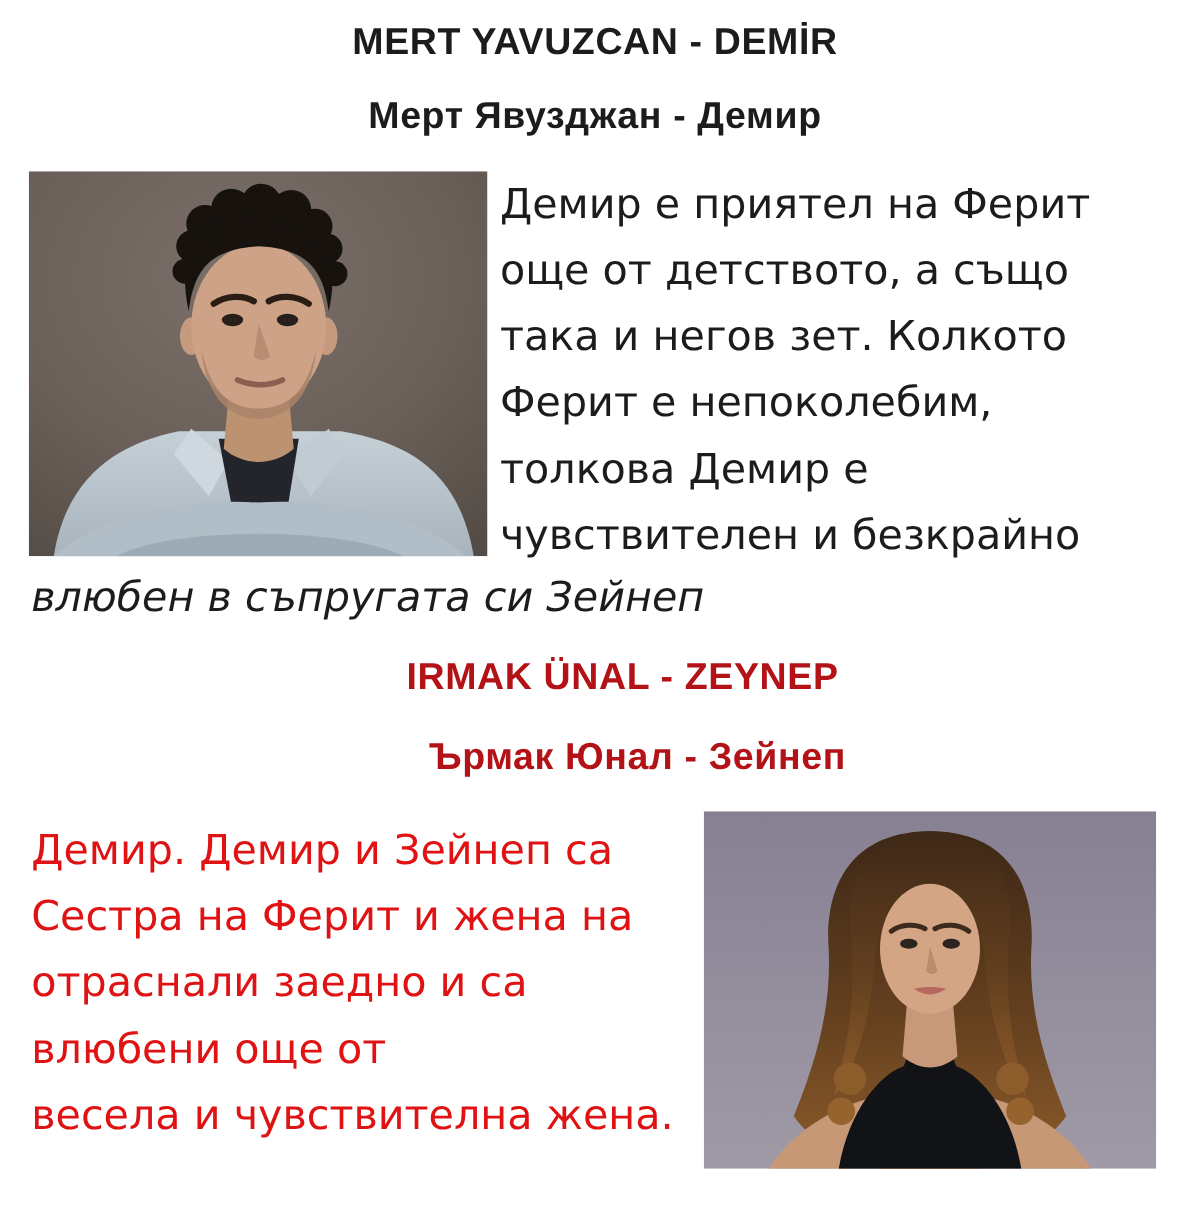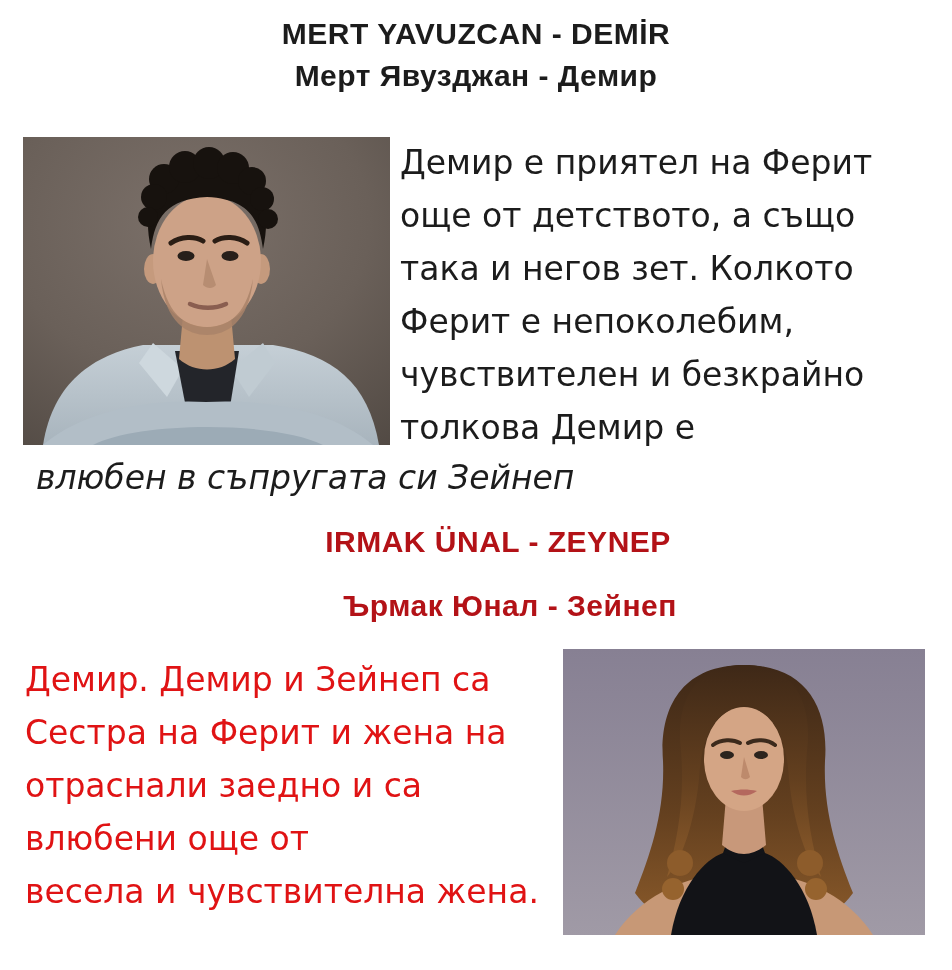--- a/index.html
+++ b/index.html
@@ -27,21 +27,21 @@
   .photo{position:absolute;margin:0;padding:0;line-height:0;}
   .photo svg{display:block;}
 </style>
 </head>
 <body>
 
 <div class="page">
 
   <div class="heading" style="top:14px;">MERT YAVUZCAN - DEMİR</div>
 
-  <div class="heading" style="top:56px;">Мерт Явузджан - Демир</div>
+  <div class="heading" style="top:73px;">Мерт Явузджан - Демир</div>
 
   <figure class="photo" style="left:23px;top:137px;">
     <svg viewBox="0 0 367 308" width="367" height="308" role="img">
       <defs>
         <radialGradient id="mbg" cx="45%" cy="28%" r="90%">
           <stop offset="0%" stop-color="#7b7069"></stop>
           <stop offset="55%" stop-color="#6a6059"></stop>
           <stop offset="100%" stop-color="#524a44"></stop>
         </radialGradient>
         <linearGradient id="mshirt" x1="0" y1="0" x2="0" y2="1">
@@ -78,25 +78,25 @@
       <path d="M184,122 L180,148 C184,152 190,152 193,148 Z" fill="#b78d72"></path>
       <path d="M167,167 C178,172 192,172 203,167" stroke="#8a5e50" stroke-width="4.5" fill="none" stroke-linecap="round"></path>
     </svg>
   </figure>
 
   <div class="para" style="left:400px;top:136px;width:552px;">
     <div class="line">Демир е приятел на Ферит</div>
     <div class="line">още от детството, а също</div>
     <div class="line">така и негов зет. Колкото</div>
     <div class="line">Ферит е непоколебим,</div>
+    <div class="line">толкова Демир е</div>
     <div class="line">чувствителен и безкрайно</div>
-    <div class="line">толкова Демир е</div>
   </div>
 
-  <div class="line single" style="left:25px;top:451px;margin-left:11px;">влюбен в съпругата си Зейнеп</div>
+  <div class="line single" style="left:25px;top:451px;">влюбен в съпругата си Зейнеп</div>
 
   <div class="heading red" style="top:522px;">IRMAK ÜNAL - ZEYNEP</div>
 
   <div class="heading red" style="top:586px;padding-left:24px;">Ърмак Юнал - Зейнеп</div>
 
   <div class="para red" style="left:25px;top:653px;width:545px;">
     <div class="line">Демир. Демир и Зейнеп са</div>
     <div class="line">Сестра на Ферит и жена на</div>
     <div class="line">отраснали заедно и са</div>
     <div class="line">влюбени още от</div>

